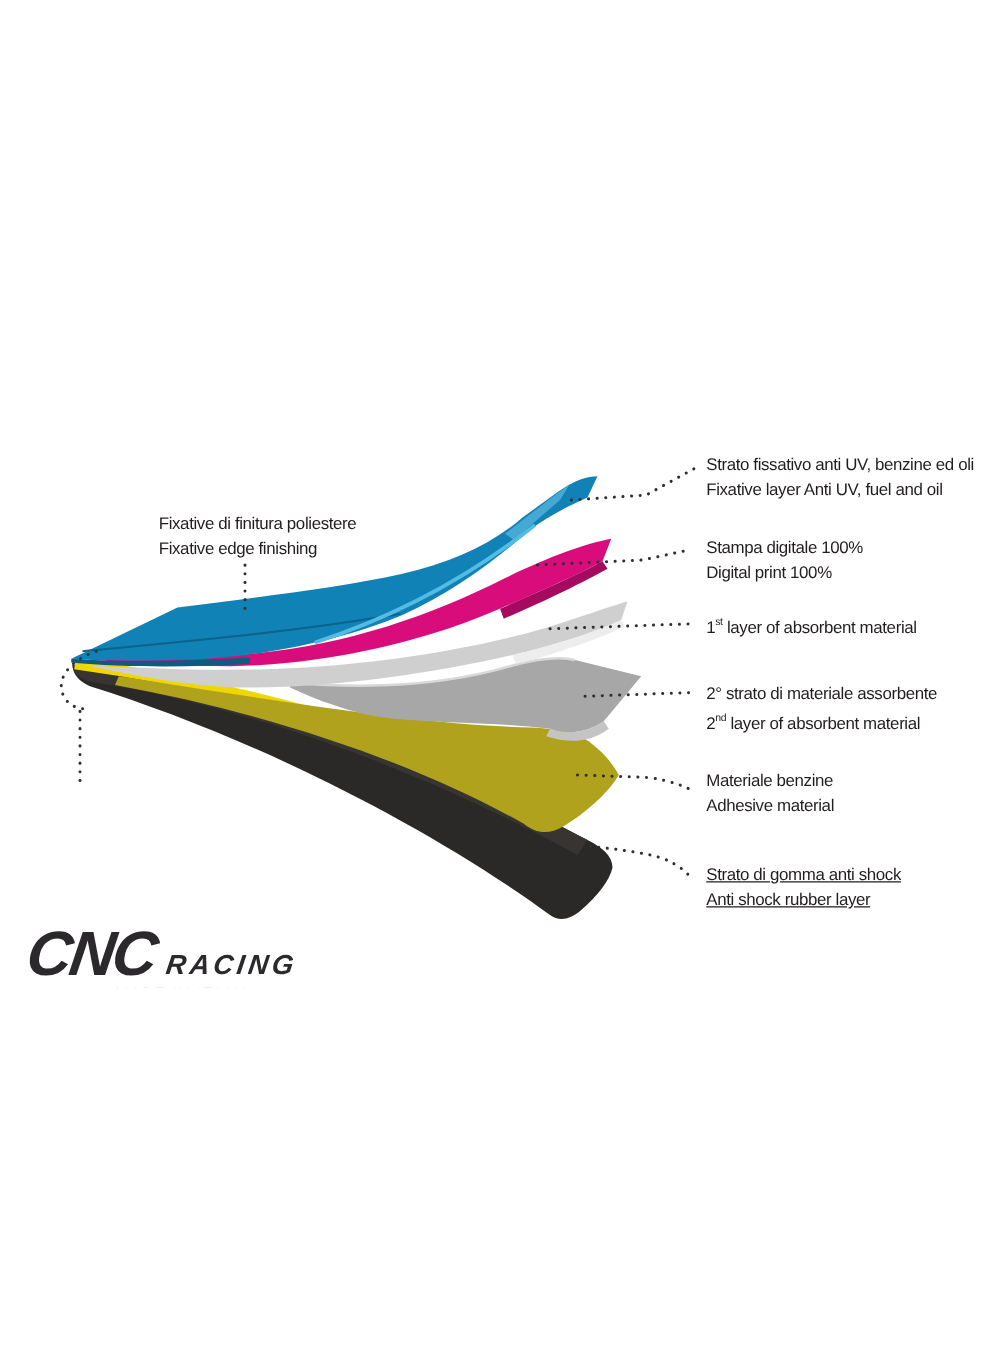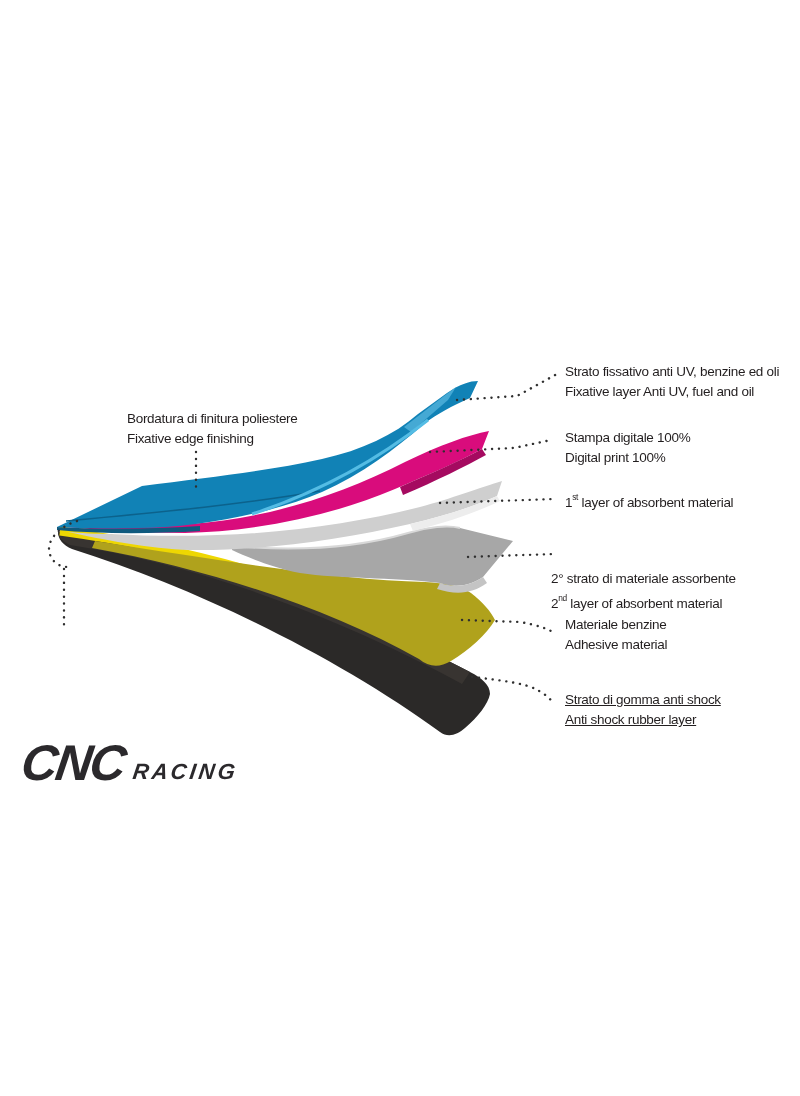--- a/index.html
+++ b/index.html
@@ -4,21 +4,21 @@
 <style>
   html,body{margin:0;padding:0;background:#ffffff;}
   #canvas{position:relative;width:800px;height:790px;background:#ffffff;overflow:hidden;
           font-family:"Liberation Sans", sans-serif;color:#221e1f;}
   #diagram-svg{position:absolute;left:0;top:0;}
   .lbl{position:absolute;font-size:13.5px;line-height:20px;letter-spacing:-0.3px;
        white-space:nowrap;color:#221e1f;}
   .lbl sup{font-size:0.62em;position:relative;top:-0.1em;}
   
   .r1{left:565px;top:362px;} .r2{left:565px;top:428px;} .r3{left:565px;top:488px;}
-  .r4{left:551px;top:545px;margin-top:24px;} .r5{left:565px;top:615px;} .r6{left:565px;top:690px;text-decoration:underline;}
+  .r4{left:565px;top:545px;} .r5{left:565px;top:615px;} .r6{left:565px;top:690px;text-decoration:underline;}
   
   .l1{left:127px;top:409px;} .l2{left:14px;top:629px;}
   
   .logo{position:absolute;left:22px;top:741px;width:250px;}
   .logo-row{display:flex;align-items:flex-end;gap:9px;}
   .cnc{font-size:50px;line-height:44px;font-weight:bold;font-style:italic;
        transform:skewX(-8deg);letter-spacing:-2px;color:#2b292c;}
   .racing{font-size:22px;line-height:26px;font-weight:bold;font-style:italic;
        transform:skewX(-8deg);letter-spacing:3px;color:#2b292c;}
   .madein{font-size:13px;letter-spacing:1px;color:#0f172a;margin:2px 0 0 70px;}
@@ -107,21 +107,21 @@
   <div class="lbl r5">
     <div>Materiale benzine</div>
     <div>Adhesive material</div>
   </div>
   <div class="lbl r6">
     <div>Strato di gomma anti shock</div>
     <div>Anti shock rubber layer</div>
   </div>
 
   <div class="lbl l1">
-    <div>Bordatura di finitura poliestere</div>
+    <div>Fixative di finitura poliestere</div>
     <div>Fixative edge finishing</div>
   </div>
 
   <div class="logo">
     <div class="logo-row">
       <span class="cnc">CNC</span>
       <span class="racing">RACING</span>
     </div>
     <div class="madein">MADE IN ITALY</div>
   </div>

